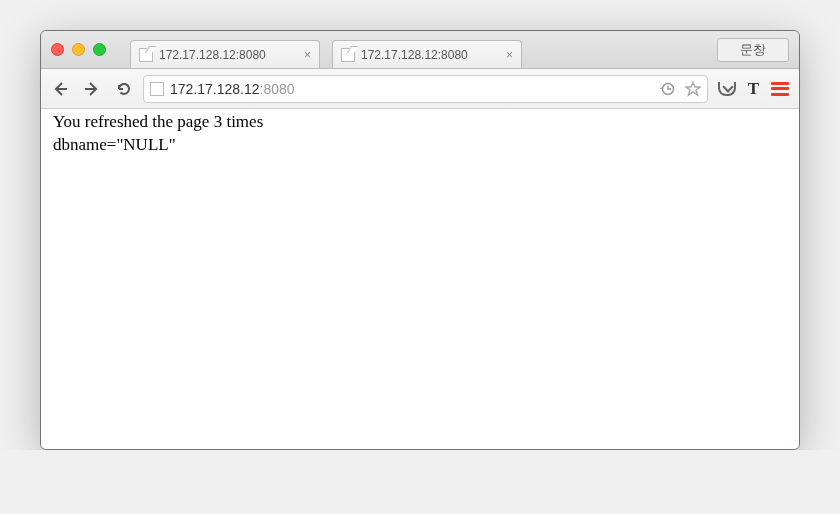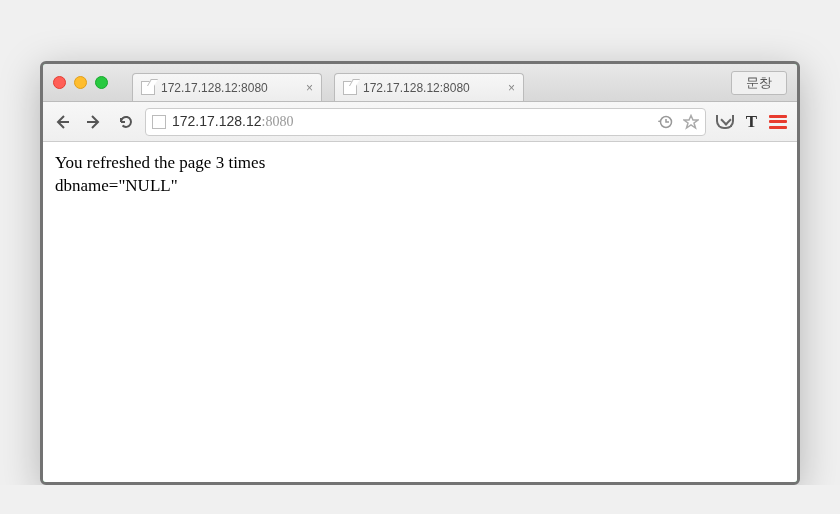--- a/index.html
+++ b/index.html
@@ -10,22 +10,21 @@
       align-items: flex-start;
       justify-content: center;
       padding-top: 30px;
     }
     .window {
       width: 760px;
       background: #86efac;
       border-radius: 6px;
       box-shadow: 0 10px 40px rgba(0,0,0,0.25);
       overflow: hidden;
-      border: 3px solid #737373;
-      margin-top: 31px;
+      border: 1px solid #737373;
     }
     .titlebar {
       height: 38px;
       background: linear-gradient(#e8e8e8, #d8d8d8);
       border-bottom: 1px solid #bbb;
       display: flex;
       align-items: center;
       padding: 0 10px;
       gap: 8px;
     }
@@ -58,21 +57,21 @@
     }
     .tab-favicon::after {
       content: ""; position: absolute; top: -3px; right: -2px;
       width: 6px; height: 6px; background: #fff; border: 1px solid #bbb;
       border-bottom: none; border-right: none;
       transform: skewX(-30deg);
     }
     .tab-title { flex: 1; white-space: nowrap; overflow: hidden; text-overflow: ellipsis; }
     .tab-close { font-size: 12px; color: #888; cursor: pointer; }
     .menu-btn {
-      font-size: 13px; color: #555; padding: 2px 14px;
+      font-size: 13px; color: #555; padding: 2px 22px;
       border: 1px solid #bbb; border-radius: 3px;
       background: #f0f0f0;
     }
     .toolbar {
       height: 40px;
       background: linear-gradient(#f7f7f7, #efefef);
       border-bottom: 1px solid #ccc;
       display: flex;
       align-items: center;
       padding: 0 10px;
@@ -96,21 +95,21 @@
       padding: 0 6px;
       gap: 6px;
       font-size: 14px;
     }
     .page-icon {
       width: 14px; height: 14px;
       border: 1px solid #bbb;
       background: #fff;
     }
     .addr-text { flex: 1; color: #333; }
-    .addr-text .port { color: #999; font-family: Liberation Serif, serif; }
+    .addr-text .port { color: #999; }
     .addr-icons { display: flex; gap: 10px; align-items: center; color: #888; }
     .addr-icons span { cursor: pointer; font-size: 15px; display:inline-flex; align-items:center; }
     .right-icons { display: flex; gap: 12px; align-items: center; }
     .pocket-icon {
       width: 18px; height: 14px;
       border: 2px solid #666; border-top: none;
       border-radius: 0 0 8px 8px;
       position: relative;
     }
     .pocket-icon::after {
@@ -119,21 +118,21 @@
       transform: rotate(45deg);
     }
     .typo-icon { font-family: Georgia, serif; font-weight: bold; font-size: 17px; color: #333; }
     .hamburger {
       width: 18px; height: 14px;
       display: flex; flex-direction: column; justify-content: space-between;
       cursor: pointer;
     }
     .hamburger div { height: 3px; background: #e83b2e; border-radius: 1px; }
     .content {
-      padding: 10px 12px;
+      padding: 2px 12px;
       min-height: 340px;
       font-family: "Times New Roman", Times, serif;
       font-size: 17px;
       line-height: 1.35;
       color: #000;
       background: #fff;
     }
     .content a { color: #0000ee; text-decoration: underline; }
     .arrow-svg { stroke: #555; stroke-width: 2; fill: none; }
     .reload-svg { stroke: #555; stroke-width: 2; fill: none; }

